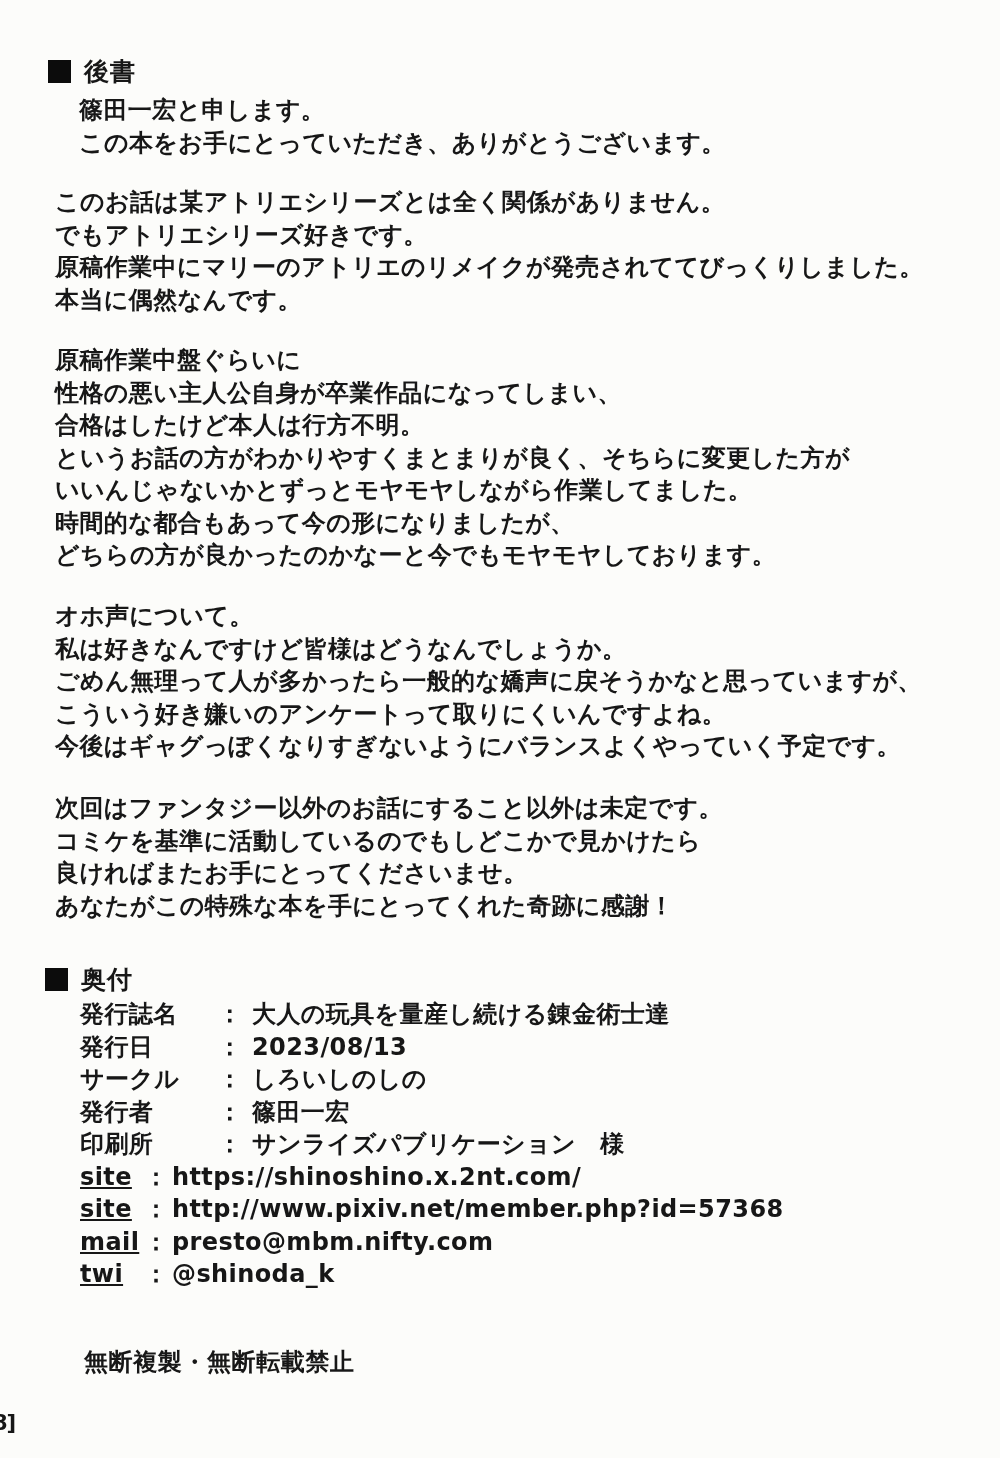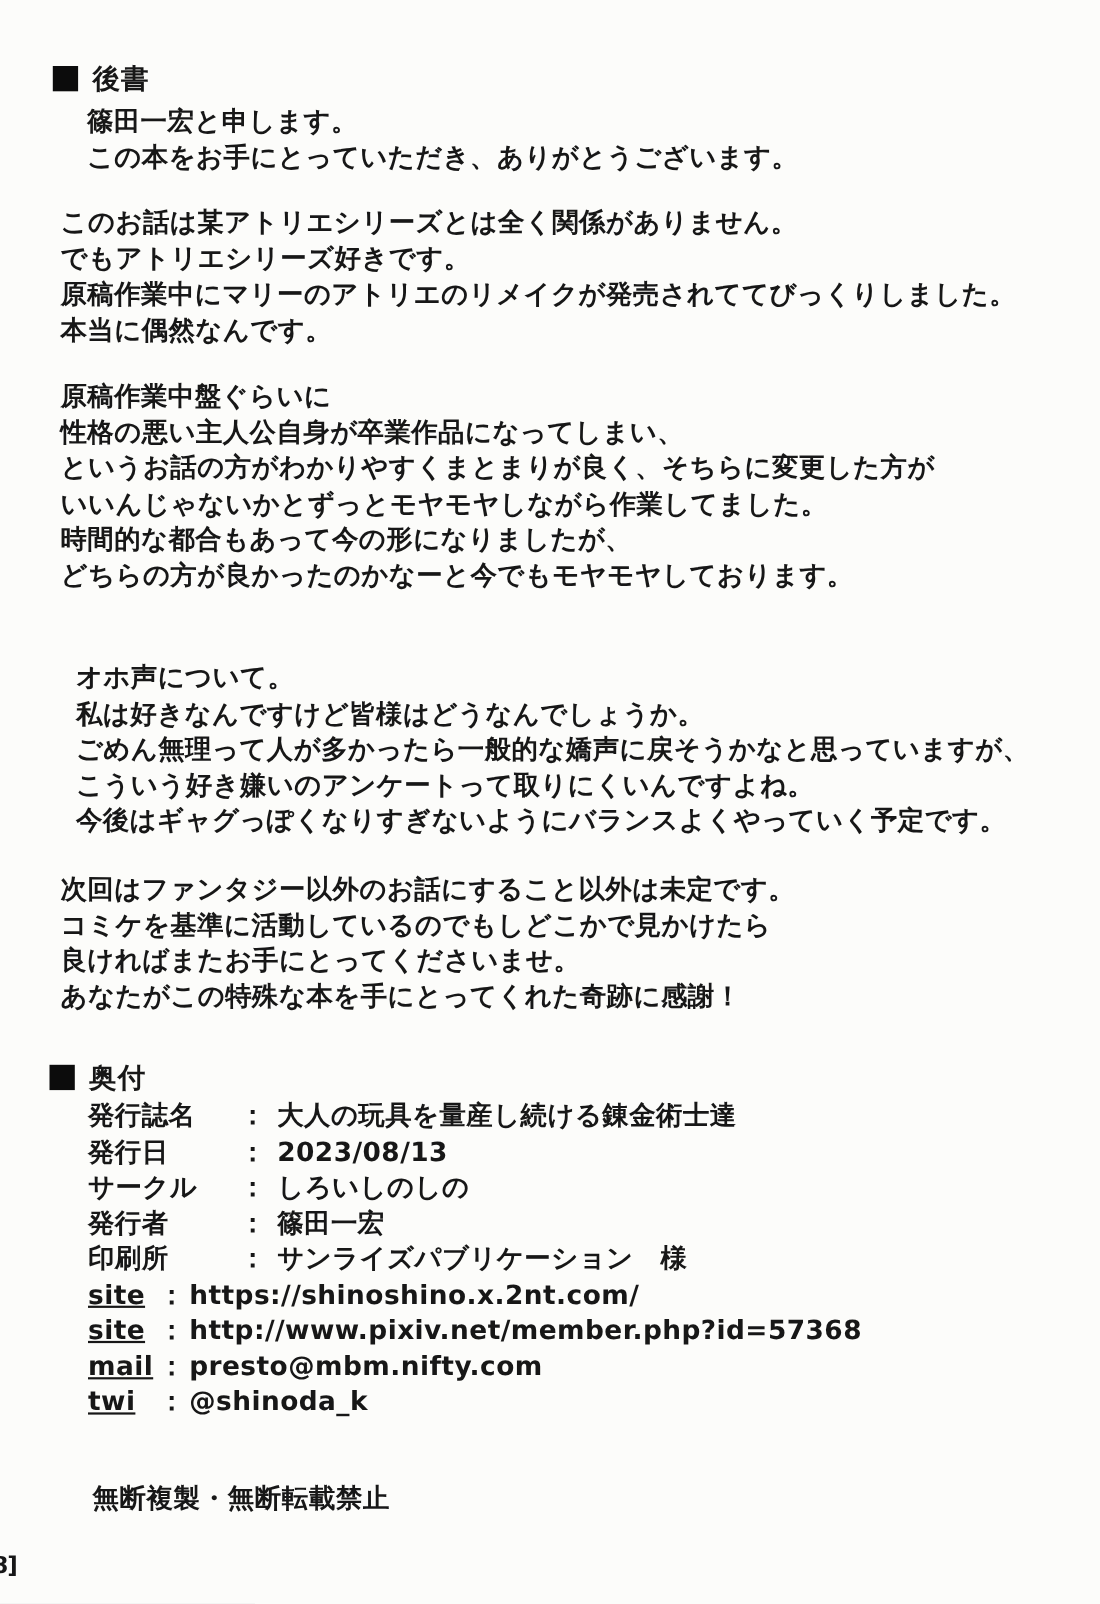--- a/index.html
+++ b/index.html
@@ -59,27 +59,28 @@
   <div class="para" style="top:186px;">
     <div>このお話は某アトリエシリーズとは全く関係がありません。</div>
     <div>でもアトリエシリーズ好きです。</div>
     <div>原稿作業中にマリーのアトリエのリメイクが発売されててびっくりしました。</div>
     <div>本当に偶然なんです。</div>
   </div>
 
   <div class="para" style="top:344px;">
     <div>原稿作業中盤ぐらいに</div>
     <div>性格の悪い主人公自身が卒業作品になってしまい、</div>
+    <div>合格はしたけど本人は行方不明。</div>
     <div>というお話の方がわかりやすくまとまりが良く、そちらに変更した方が</div>
     <div>いいんじゃないかとずっとモヤモヤしながら作業してました。</div>
     <div>時間的な都合もあって今の形になりましたが、</div>
     <div>どちらの方が良かったのかなーと今でもモヤモヤしております。</div>
   </div>
 
-  <div class="para" style="top:600px;margin-left:14px;">
+  <div class="para" style="top:600px;">
     <div>オホ声について。</div>
     <div>私は好きなんですけど皆様はどうなんでしょうか。</div>
     <div>ごめん無理って人が多かったら一般的な嬌声に戻そうかなと思っていますが、</div>
     <div>こういう好き嫌いのアンケートって取りにくいんですよね。</div>
     <div>今後はギャグっぽくなりすぎないようにバランスよくやっていく予定です。</div>
   </div>
 
   <div class="para" style="top:792px;">
     <div>次回はファンタジー以外のお話にすること以外は未定です。</div>
     <div>コミケを基準に活動しているのでもしどこかで見かけたら</div>

